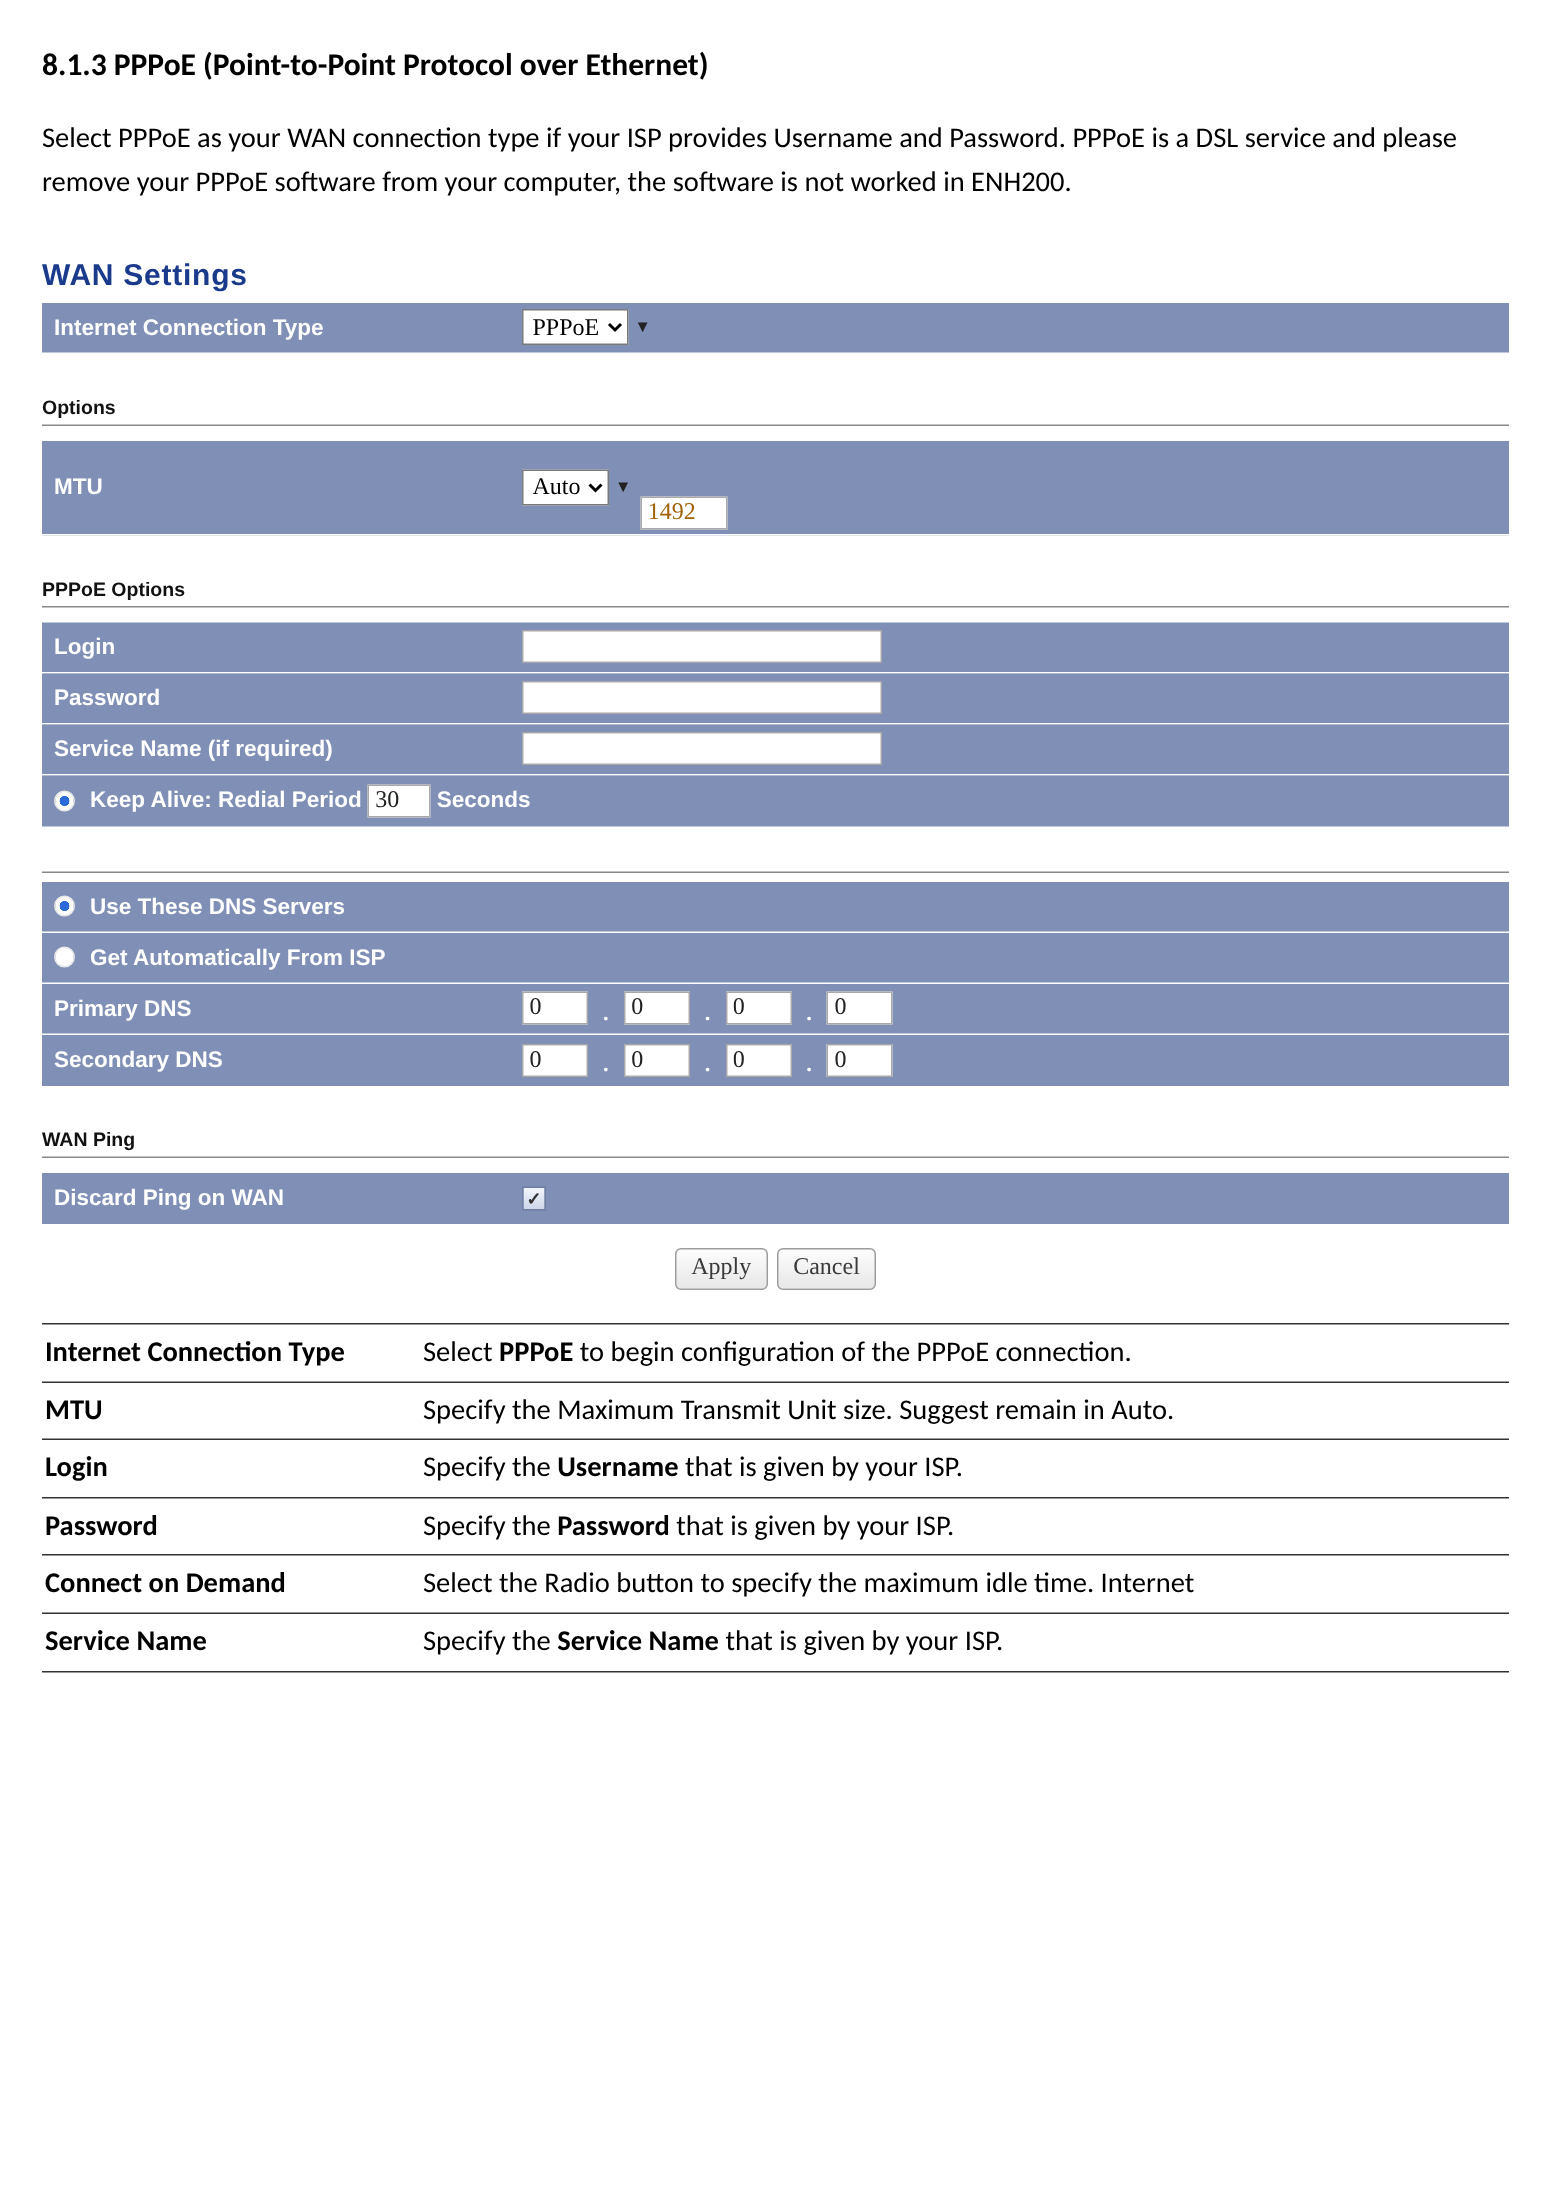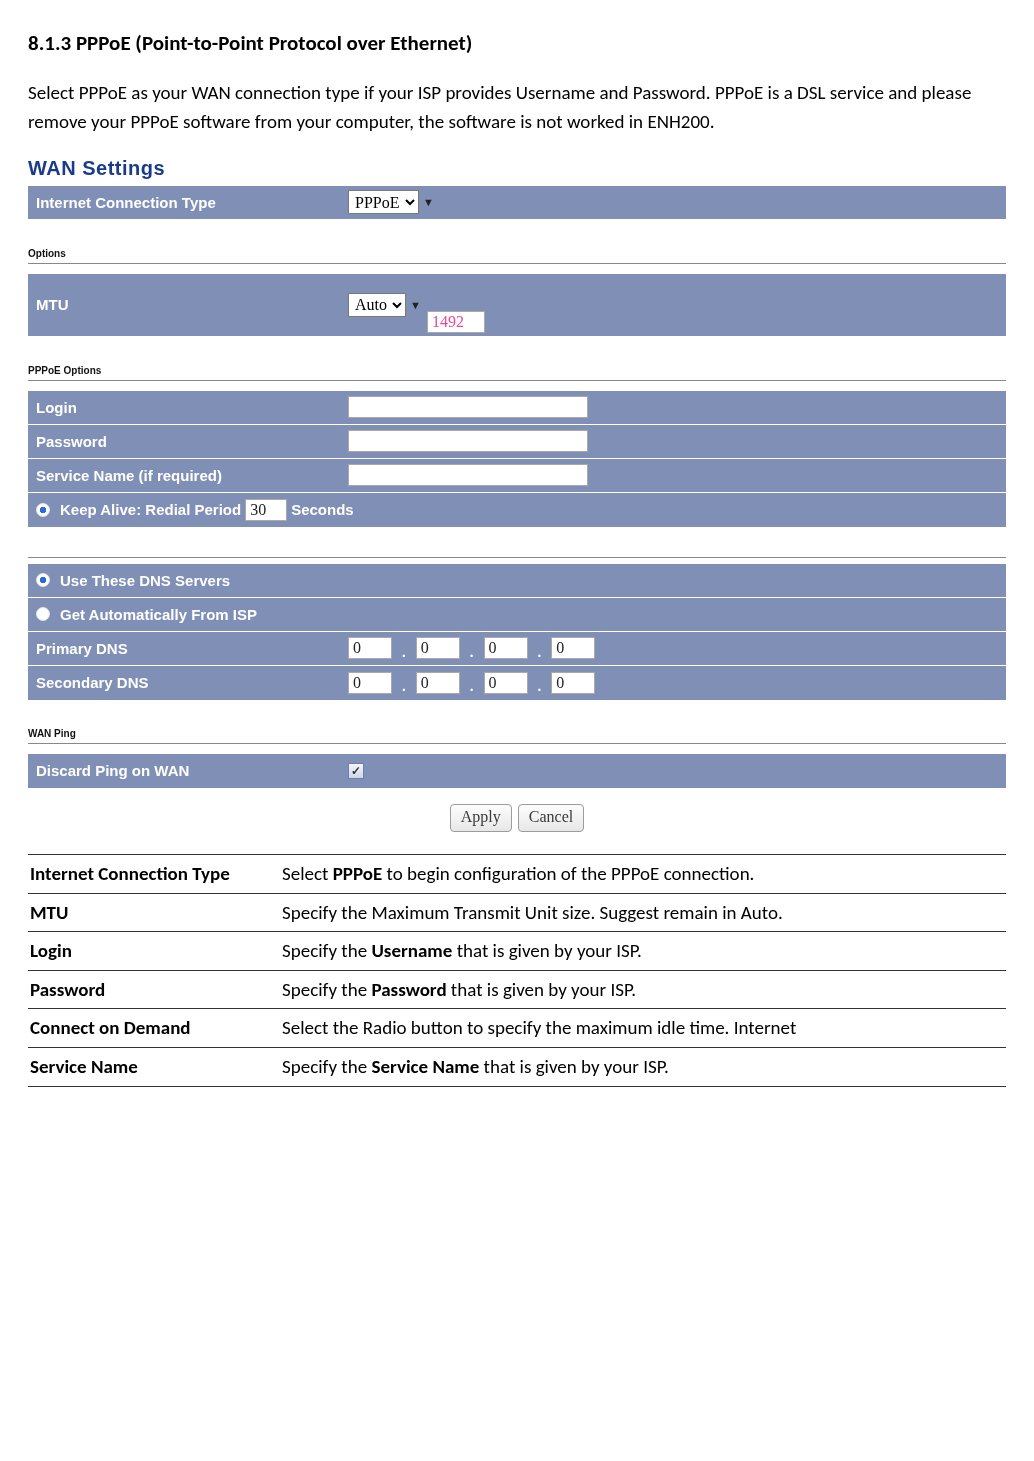--- a/index.html
+++ b/index.html
@@ -12,21 +12,21 @@
     width: 1034px;
     background: #fff;
   }
   .section-heading {
     font-weight: bold;
     font-size: 21px;
     margin-bottom: 22px;
   }
   .intro {
     line-height: 1.55;
-    margin-bottom: 18px;
+    margin-bottom: 34px;
   }
   
   .shot {
     border: none;
     padding: 0 0 12px 0;
     font-family: Tahoma, Verdana, Arial, sans-serif;
     font-size: 15px;
     color: #222;
   }
   .shot-header {
@@ -64,21 +64,21 @@
     font-weight: bold;
     border-bottom: 1px solid #fff;
     font-size: 15px;
   }
   .row-bar .lbl { width: 312px; flex: none; }
   .row-bar .ctrl { flex: 1; display: flex; align-items: center; gap: 6px; }
   .row-bar .ctrl-full { flex: 1; display: flex; align-items: center; flex-wrap: wrap; gap: 4px; }
   .subhdr {
     font-family: Tahoma, Verdana, Arial, sans-serif;
     font-weight: bold;
-    font-size: 10px;
+    font-size: 13px;
     color: #111;
     margin-top: 28px;
     padding-bottom: 4px;
     border-bottom: 1px solid #888;
     margin-bottom: 10px;
   }
   .sel {
     font-family: 'Times New Roman', serif;
     font-size: 16px;
     padding: 1px 2px;
@@ -95,21 +95,21 @@
     height: 22px;
     width: 240px;
     padding: 1px 4px;
     color: #222;
     border: 1px solid #a9a9a9;
     background: #fff;
   }
   .txt.small { width: 58px; text-align: left; }
   .txt.tiny  { width: 42px; text-align: left; }
   .txt.ip    { width: 44px; text-align: left; }
-  .txt.ghost { color: #ec4899; margin-top: 34px; }
+  .txt.ghost { color: #a16207; margin-top: 34px; }
   .radio {
     appearance: none;
     width: 14px; height: 14px; border-radius: 50%;
     border: 1px solid #e8e8e8;
     background: radial-gradient(circle, #fff 0 100%);
     margin: 0 6px 0 0;
     flex: none;
     display: inline-block;
     vertical-align: middle;
   }

